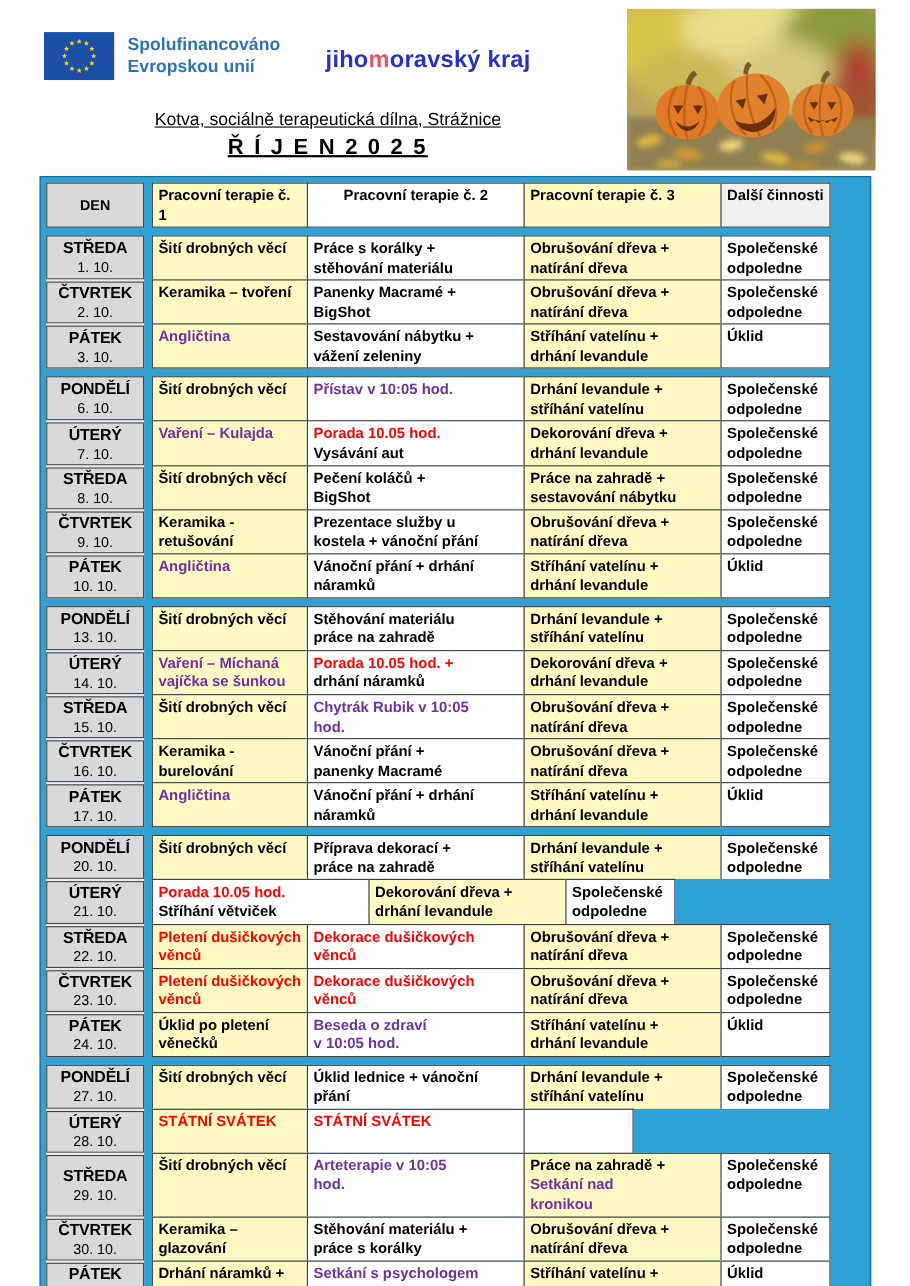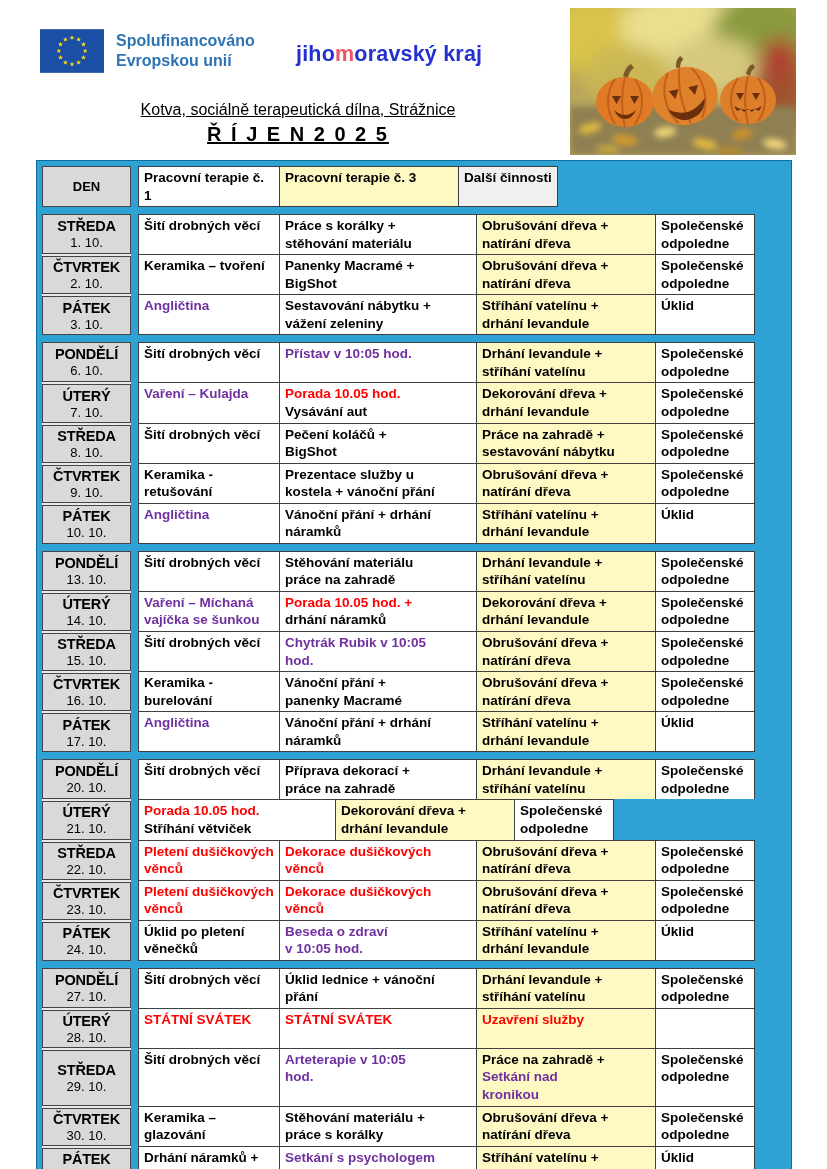--- a/index.html
+++ b/index.html
@@ -36,21 +36,21 @@
   .dname{font-size:14.5px;font-weight:700;letter-spacing:-.2px;}
   .ddate{font-size:13px;font-weight:400;margin-top:1px;}
   .hd-den{font-size:13px;font-weight:700;}
 
   .colgap{width:7px;flex:none;}
 
   .cell{box-sizing:border-box;flex:none;padding:2px 5px;border-left:1px solid #3F3F3F;
         border-top:1px solid #3F3F3F;font-size:13.5px;font-weight:700;line-height:1.3;}
   .cell:last-child{border-right:1px solid #3F3F3F;}
   .lastrow .cell{border-bottom:1px solid #3F3F3F;}
-  .c1{width:141px;background:#ffffff;}
+  .c1{width:141px;background:#fef9c3;}
   .c2{width:197px;background:#FFFFFF;}
   .c3{width:179px;background:#fef9c3;}
   .c4{width:100px;background:#FFFFFF;}
   .hd.c2{text-align:center;}
   .hd.c4{background:#F0F0F0;}
   .seg{display:block;}
   .k{color:#000000;}
   .p{color:#7030A0;}
   .r{color:#FF0000;}
 </style>
@@ -153,20 +153,23 @@
         <div class="row hrow lastrow">
           <div class="day-wrap">
             <div class="day-box">
               <span class="seg k hd-den">DEN</span>
             </div>
           </div>
           <div class="colgap"></div>
           <div class="cell hd c1">
             <span class="seg k">Pracovní terapie č. 1</span>
           </div>
+          <div class="cell hd c2">
+            <span class="seg k">Pracovní terapie č. 2</span>
+          </div>
           <div class="cell hd c3">
             <span class="seg k">Pracovní terapie č. 3</span>
           </div>
           <div class="cell hd c4">
             <span class="seg k">Další činnosti</span>
           </div>
         </div>
       </div>
       <div class="week">
         <div class="row">
@@ -635,23 +638,20 @@
               <span class="seg k dname">ÚTERÝ</span>
               <span class="seg k ddate">28. 10.</span>
             </div>
           </div>
           <div class="colgap"></div>
           <div class="cell c1">
             <span class="seg r">STÁTNÍ SVÁTEK</span>
           </div>
           <div class="cell c2">
             <span class="seg r">STÁTNÍ SVÁTEK</span>
-          </div>
-          <div class="cell c3">
-            <span class="seg r">Uzavření služby</span>
           </div>
           <div class="cell c4"></div>
         </div>
         <div class="row">
           <div class="day-wrap">
             <div class="day-box">
               <span class="seg k dname">STŘEDA</span>
               <span class="seg k ddate">29. 10.</span>
             </div>
           </div>

